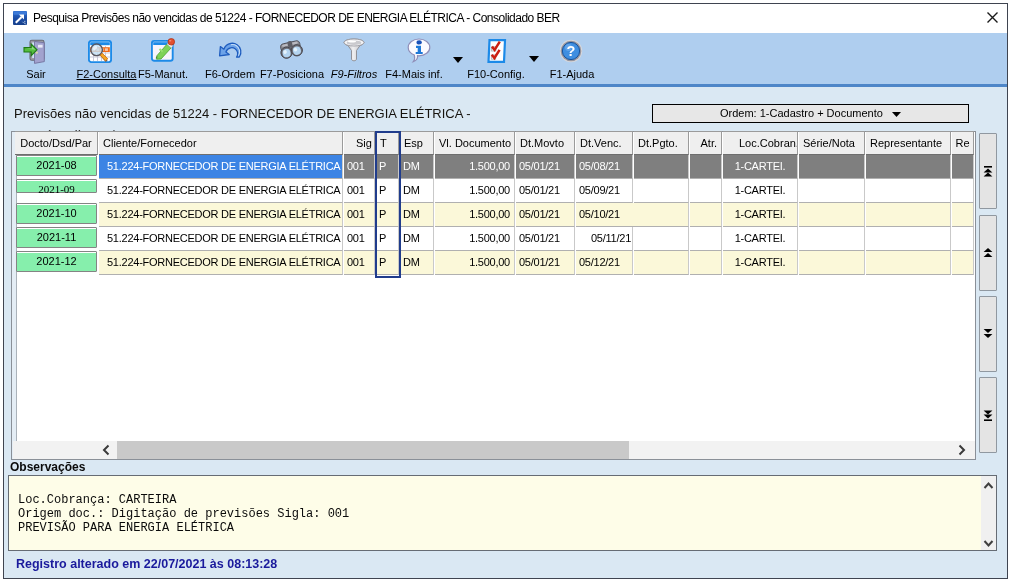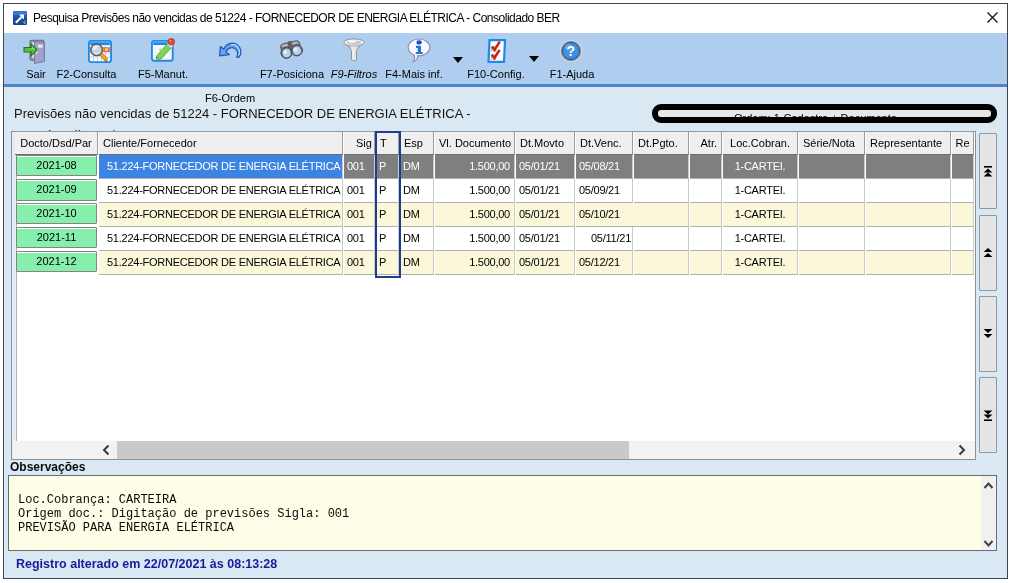--- a/index.html
+++ b/index.html
@@ -5,21 +5,21 @@
 .abs {position:absolute;}
 #win {position:absolute;left:3px;top:3px;width:1005px;height:576px;border:1px solid #3f4450;background:#dae8f3;}
 #titlebar {position:absolute;left:4px;top:4px;width:1003px;height:29px;background:#ffffff;}
 #title {position:absolute;left:33px;top:11px;font-size:12px;letter-spacing:-0.5px;color:#000;white-space:nowrap;}
 #toolbar {position:absolute;left:4px;top:33px;width:1003px;height:51px;background:#afceef;}
 #tbdiv {position:absolute;left:4px;top:84px;width:1003px;height:3px;background:#4e86c8;}
 .tbi {position:absolute;}
 .tbl {position:absolute;font-size:11px;color:#000;text-align:center;white-space:nowrap;}
 #heading {position:absolute;left:14px;top:106px;font-size:13px;color:#16130e;white-space:nowrap;}
 #heading2 {position:absolute;left:32px;top:127px;height:5px;overflow:hidden;font-size:15px;color:#3a3a3a;white-space:nowrap;}
-#ordem {position:absolute;left:652px;top:104px;width:345px;height:19px;background:#e7e7e7;border:6px solid #000000;border-radius:9px;font-size:11px;text-align:center;line-height:17px;color:#000;}
+#ordem {position:absolute;left:652px;top:104px;width:317px;height:19px;background:#e7e7e7;border:1px solid #000000;border-radius:0;font-size:11px;text-align:center;line-height:17px;color:#000;}
 #gridbg {position:absolute;left:11px;top:131px;width:965px;height:329px;background:#ffffff;border:1px solid #8a9098;}
 #gutter {position:absolute;left:12px;top:132px;width:5px;height:327px;background:#e4edf5;border-right:1px solid #aab2ba;}
 .hc {position:absolute;top:131px;height:24px;background:#efefef;border-right:1px solid #9b9b9b;border-bottom:1px solid #6e6e6e;border-top:1px solid #9b9b9b;font-size:11px;line-height:22px;color:#000;white-space:nowrap;overflow:hidden;}
 .dc {position:absolute;height:24px;border-right:1px solid #c9c9c9;border-bottom:1px solid #b0b0b0;font-size:11px;line-height:23px;letter-spacing:-0.25px;white-space:nowrap;overflow:hidden;}
 .bc {position:absolute;background:#86efac;border:1px solid #848484;border-radius:1px;font-size:11px;line-height:19px;text-align:center;color:#000;box-shadow:inset 0 1px 0 #ffffff;}
 #tbox {position:absolute;left:375px;top:131px;width:26px;height:147px;border:2px solid #203c8c;}
 .vb {position:absolute;left:979px;width:18px;background:#e4e4e4;border:1px solid #9098a0;border-radius:1px;}
 #hscroll {position:absolute;left:13px;top:441px;width:962px;height:18px;background:#f2f2f2;}
 #hthumb {position:absolute;left:117px;top:441px;width:512px;height:18px;background:#c9c9c9;}
 #obslabel {position:absolute;left:10px;top:460px;font-size:12px;font-weight:bold;color:#0a0a0a;}
@@ -150,23 +150,23 @@
 <text x="12" y="17.2" font-family="Liberation Sans, sans-serif" font-size="14.5" font-weight="bold" fill="#ffffff" text-anchor="middle">?</text>
 </svg>
 <svg class="tbi" style="left:453px;top:57px" width="10" height="6" viewBox="0 0 10 6">
     <polygon points="0,0 10,0 5,6" fill="#000000"></polygon>
   </svg>
 <svg class="tbi" style="left:529px;top:56px" width="10" height="6" viewBox="0 0 10 6">
     <polygon points="0,0 10,0 5,6" fill="#000000"></polygon>
   </svg>
 
 <div class="tbl" style="width:120px;top:68px;left:-24px;">Sair</div>
-<div class="tbl" style="width:109px;top:68px;left:32px;">F2-Consulta</div>
+<div class="tbl" style="width:109px;top:68px;left:52px;text-decoration:underline;">F2-Consulta</div>
 <div class="tbl" style="width:120px;top:68px;left:103px;">F5-Manut.</div>
-<div class="tbl" style="width:120px;top:68px;left:170px;margin-top:24px;">F6-Ordem</div>
+<div class="tbl" style="width:120px;top:68px;left:170px;">F6-Ordem</div>
 <div class="tbl" style="width:120px;top:68px;left:232px;">F7-Posiciona</div>
 <div class="tbl" style="width:120px;top:68px;left:294px;font-style:italic;">F9-Filtros</div>
 <div class="tbl" style="width:120px;top:68px;left:354px;">F4-Mais inf.</div>
 <div class="tbl" style="width:120px;top:68px;left:436px;">F10-Config.</div>
 <div class="tbl" style="width:120px;top:68px;left:512px;">F1-Ajuda</div>
 
 <div id="heading">Previsões não vencidas de 51224 - FORNECEDOR DE ENERGIA ELÉTRICA -</div>
 <div id="heading2">até o dia 31/12</div>
 <div id="ordem">Ordem: 1-Cadastro + Documento&nbsp;&nbsp;&nbsp;<svg width="9" height="5" viewBox="0 0 9 5" style="display:inline-block">
       <polygon points="0,0 9,0 4.5,5" fill="#000"></polygon>
@@ -176,39 +176,39 @@
 <div class="hc" style="left:15px;width:83px;text-align:center;">Docto/Dsd/Par</div>
 <div class="hc" style="left:99px;width:244px;text-align:left;padding:0 4px;">Cliente/Fornecedor</div>
 <div class="hc" style="left:344px;width:31px;text-align:left;padding:0 12px;">Sig</div>
 <div class="hc" style="left:376px;width:23px;text-align:left;padding:0 4px;">T</div>
 <div class="hc" style="left:400px;width:34px;text-align:left;padding:0 4px;">Esp</div>
 <div class="hc" style="left:435px;width:80px;text-align:right;padding:0 4px;">Vl. Documento</div>
 <div class="hc" style="left:516px;width:59px;text-align:left;padding:0 4px;">Dt.Movto</div>
 <div class="hc" style="left:576px;width:57px;text-align:left;padding:0 4px;">Dt.Venc.</div>
 <div class="hc" style="left:634px;width:55px;text-align:left;padding:0 4px;">Dt.Pgto.</div>
 <div class="hc" style="left:690px;width:32px;text-align:right;padding:0 4px;">Atr.</div>
-<div class="hc" style="left:723px;width:75px;text-align:center;padding:0 7px;">Loc.Cobran.</div>
+<div class="hc" style="left:723px;width:75px;text-align:center;padding:0 16px;">Loc.Cobran.</div>
 <div class="hc" style="left:799px;width:66px;text-align:left;padding:0 4px;">Série/Nota</div>
 <div class="hc" style="left:866px;width:85px;text-align:left;padding:0 4px;">Representante</div>
 <div class="hc" style="left:952px;width:22px;text-align:center;">Re</div>
 <div class="bc" style="left:16px;top:155px;width:81px;height:21px;">2021-08</div>
 <div class="dc" style="left:99px;top:155px;width:244px;background:#3c84e4;color:#ffffff;text-align:left;padding-left:8px;">51.224-FORNECEDOR DE ENERGIA ELÉTRICA</div>
 <div class="dc" style="left:344px;top:155px;width:31px;background:#7f7f7f;color:#ffffff;text-align:left;padding-left:3px;">001</div>
 <div class="dc" style="left:376px;top:155px;width:23px;background:#7f7f7f;color:#ffffff;text-align:left;padding-left:3px;">P</div>
 <div class="dc" style="left:400px;top:155px;width:34px;background:#7f7f7f;color:#ffffff;text-align:left;padding-left:3px;">DM</div>
 <div class="dc" style="left:435px;top:155px;width:80px;background:#7f7f7f;color:#ffffff;text-align:right;padding-right:4px;">1.500,00</div>
 <div class="dc" style="left:516px;top:155px;width:59px;background:#7f7f7f;color:#ffffff;text-align:left;padding-left:3px;">05/01/21</div>
 <div class="dc" style="left:576px;top:155px;width:57px;background:#7f7f7f;color:#ffffff;text-align:left;padding-left:3px;">05/08/21</div>
 <div class="dc" style="left:634px;top:155px;width:55px;background:#7f7f7f;color:#ffffff;text-align:left;padding-left:3px;"></div>
 <div class="dc" style="left:690px;top:155px;width:32px;background:#7f7f7f;color:#ffffff;text-align:left;padding-left:3px;"></div>
 <div class="dc" style="left:723px;top:155px;width:75px;background:#7f7f7f;color:#ffffff;text-align:center;">1-CARTEI.</div>
 <div class="dc" style="left:799px;top:155px;width:66px;background:#7f7f7f;color:#ffffff;text-align:left;padding-left:3px;"></div>
 <div class="dc" style="left:866px;top:155px;width:85px;background:#7f7f7f;color:#ffffff;text-align:left;padding-left:3px;"></div>
 <div class="dc" style="left:952px;top:155px;width:22px;background:#7f7f7f;color:#ffffff;text-align:left;padding-left:3px;"></div>
-<div class="bc" style="left:16px;top:179px;width:81px;height:22px;">2021-09</div>
+<div class="bc" style="left:16px;top:179px;width:81px;height:14px;font-family:Liberation Serif, serif;">2021-09</div>
 <div class="dc" style="left:99px;top:179px;width:244px;background:#ffffff;color:#000000;text-align:left;padding-left:8px;">51.224-FORNECEDOR DE ENERGIA ELÉTRICA</div>
 <div class="dc" style="left:344px;top:179px;width:31px;background:#ffffff;color:#000000;text-align:left;padding-left:3px;">001</div>
 <div class="dc" style="left:376px;top:179px;width:23px;background:#ffffff;color:#000000;text-align:left;padding-left:3px;">P</div>
 <div class="dc" style="left:400px;top:179px;width:34px;background:#ffffff;color:#000000;text-align:left;padding-left:3px;">DM</div>
 <div class="dc" style="left:435px;top:179px;width:80px;background:#ffffff;color:#000000;text-align:right;padding-right:4px;">1.500,00</div>
 <div class="dc" style="left:516px;top:179px;width:59px;background:#ffffff;color:#000000;text-align:left;padding-left:3px;">05/01/21</div>
 <div class="dc" style="left:576px;top:179px;width:57px;background:#ffffff;color:#000000;text-align:left;padding-left:3px;">05/09/21</div>
 <div class="dc" style="left:634px;top:179px;width:55px;background:#ffffff;color:#000000;text-align:left;padding-left:3px;"></div>
 <div class="dc" style="left:690px;top:179px;width:32px;background:#ffffff;color:#000000;text-align:left;padding-left:3px;"></div>
 <div class="dc" style="left:723px;top:179px;width:75px;background:#ffffff;color:#000000;text-align:center;">1-CARTEI.</div>

